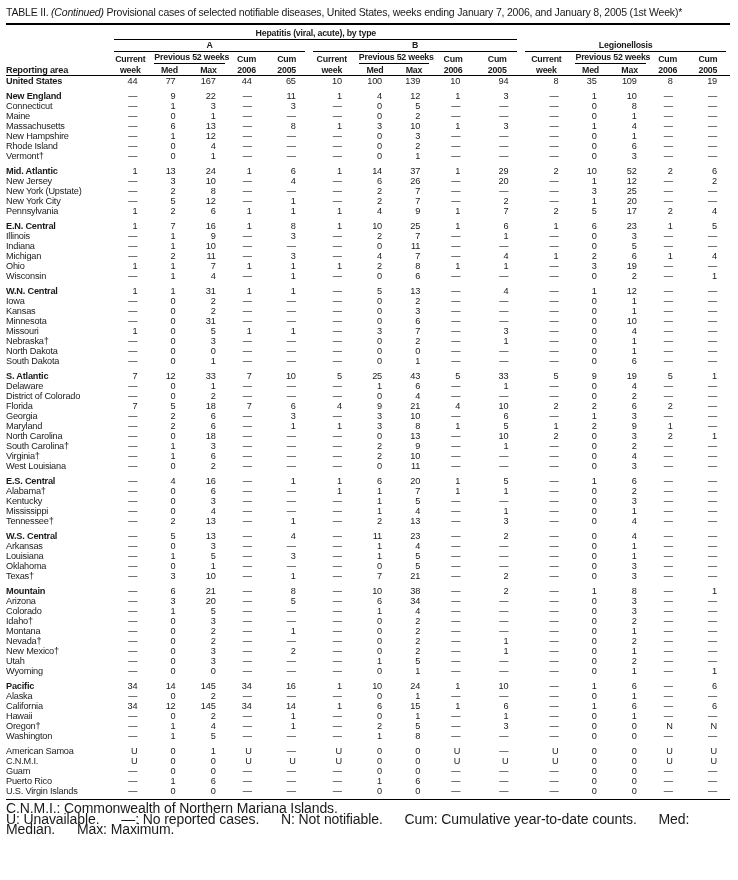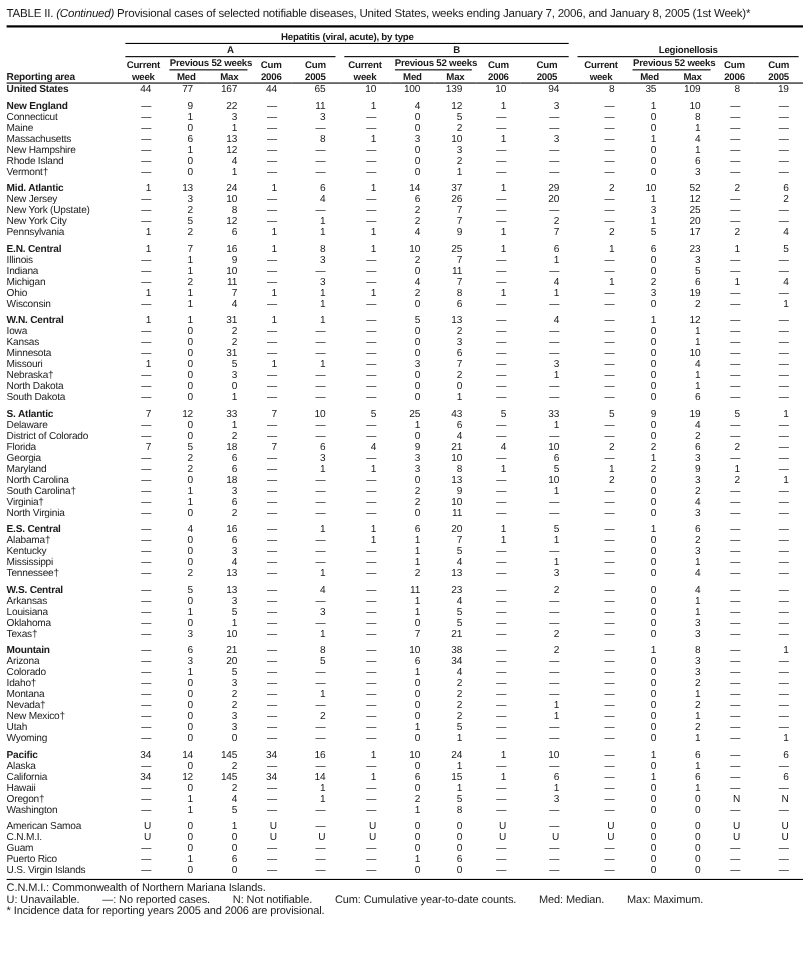--- a/index.html
+++ b/index.html
@@ -35,21 +35,21 @@
     letter-spacing:-0.2px; padding:0; white-space:nowrap;
     vertical-align:bottom;
   }
   td.area { text-align:left; }
   td.num  { text-align:right; padding-right:13px; }
   tr.rowbold td.area { font-weight:bold; }
   tr.gap td { height:5px; }
 
   .footnotes {
     margin-top:3px; border-top:1.5px solid #000;
-    padding-top:3px; font-size:10px; line-height:10.5px;
+    padding-top:3px; font-size:14px; line-height:10.5px;
     letter-spacing:-0.1px;
   }
   .legend span { margin-right:18px; }
   .fn-hang { padding-left:5px; text-indent:-5px; }
 </style>
 </head>
 <body>
 
 <div class="page">
 
@@ -793,21 +793,21 @@
           <td class="num">10</td>
           <td class="num">—</td>
           <td class="num">—</td>
           <td class="num">—</td>
           <td class="num">0</td>
           <td class="num">4</td>
           <td class="num">—</td>
           <td class="num">—</td>
         </tr>
         <tr class="">
-          <td class="area">North Virginia</td>
+          <td class="area">West Louisiana</td>
           <td class="num">—</td>
           <td class="num">0</td>
           <td class="num">2</td>
           <td class="num">—</td>
           <td class="num">—</td>
           <td class="num">—</td>
           <td class="num">0</td>
           <td class="num">11</td>
           <td class="num">—</td>
           <td class="num">—</td>
@@ -1378,16 +1378,15 @@
   <div class="footnotes">
     <div>C.N.M.I.: Commonwealth of Northern Mariana Islands.</div>
     <div class="legend">
       <span>U: Unavailable.</span>
       <span>—: No reported cases.</span>
       <span>N: Not notifiable.</span>
       <span>Cum: Cumulative year-to-date counts.</span>
       <span>Med: Median.</span>
       <span>Max: Maximum.</span>
     </div>
-    <div class="fn-hang">* Incidence data for reporting years 2005 and 2006 are provisional.</div>
   </div>
 
 </div>
 
 </body></html>

